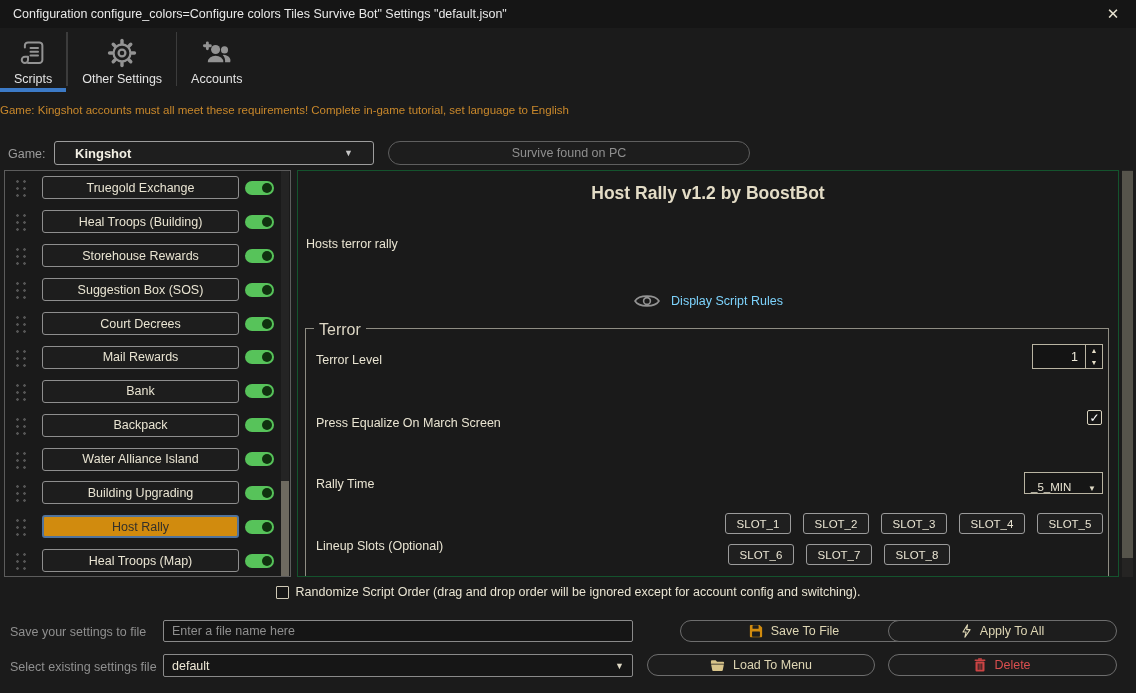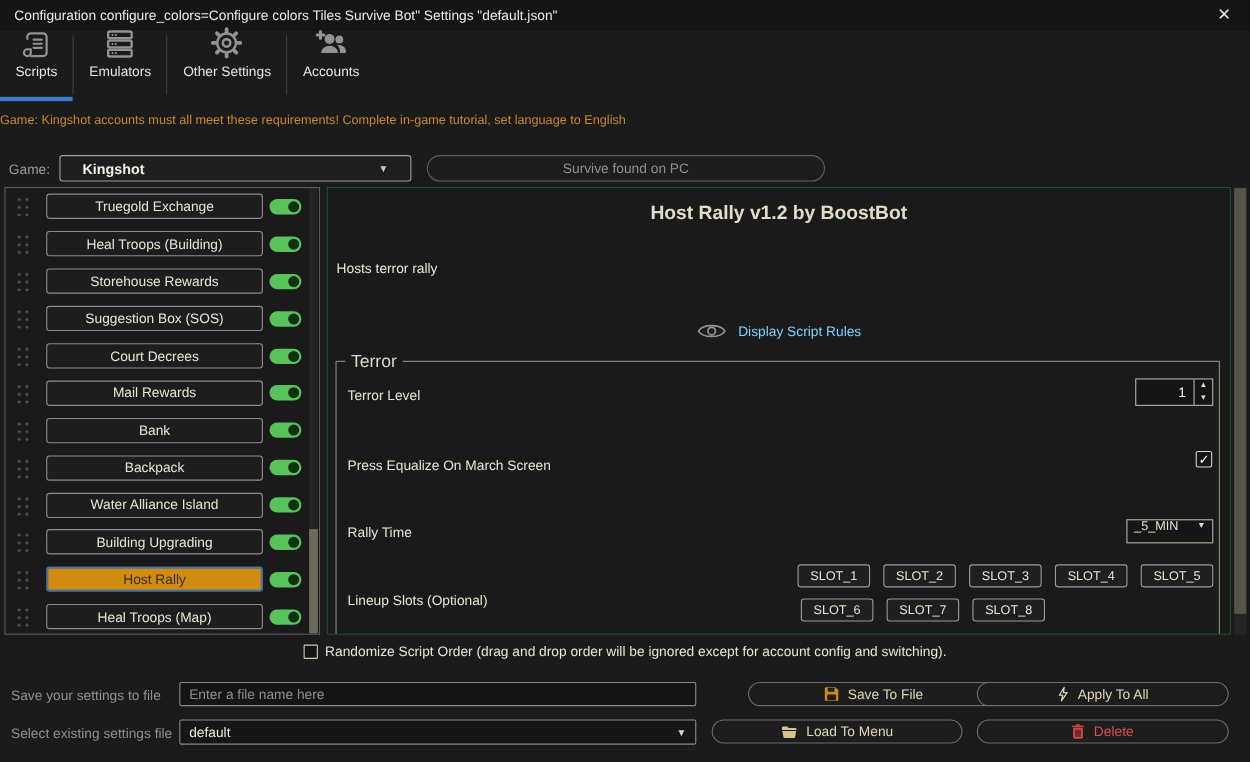--- a/index.html
+++ b/index.html
@@ -12,21 +12,21 @@
   }
   
   #titlebar { position:absolute; left:0; top:0; width:1136px; height:28px; background:#151515; }
   #titlebar .title { position:absolute; left:13px; top:7px; font-size:12.5px; color:#e9e9e9; }
   #close-btn { position:absolute; right:8px; top:2px; width:30px; height:24px; text-align:center;
     line-height:24px; color:#e9e4d2; font-size:15px; cursor:default; }
   
   #tabbar { position:absolute; left:0; top:28px; width:1136px; height:64px; background:#1b1b1b;
     display:flex; align-items:stretch; }
   .tab { position:relative; display:flex; flex-direction:column; align-items:center;
-    justify-content:flex-end; padding:4px 14px 20px 14px; }
+    justify-content:flex-end; padding:4px 14px 6px 14px; }
   .tab .ticon { height:34px; display:flex; align-items:center; justify-content:center; margin-bottom:2px; }
   .tab .tlabel { font-size:12.5px; color:#e3e3e3; }
   .tab.active::after { content:""; position:absolute; left:0; right:0; bottom:0; height:4px; background:#3c7ac6; }
   .tabsep { width:1px; background:#3c3c3c; margin:4px 0 6px 0; }
   svg.icn { stroke:#939393; fill:none; stroke-width:1.6; stroke-linecap:round; stroke-linejoin:round; }
   svg.icn .fil { fill:#939393; stroke:none; }
   
   #notice { position:absolute; left:0; top:104px; width:1136px; 
     color:#c9882b; font-size:11.5px; }
   
@@ -77,21 +77,21 @@
     padding-right:7px; color:#efeada; font-size:12.5px; }
   #spinbox .arrows { width:17px; border-left:1px solid #b9b4a2; display:flex; flex-direction:column; }
   #spinbox .arrows span { flex:1; display:flex; align-items:center; justify-content:center;
     font-size:7px; color:#e3dcc6; }
   
   .chk { width:15px; height:15px; border:1px solid #d9d3bf; border-radius:2px; background:#161616;
     display:flex; align-items:center; justify-content:center; color:#ffffff; font-size:12px; }
   #equalize-chk { position:absolute; right:6px; top:81px; }
   
   #rally-combo { position:absolute; right:5px; top:143px; width:79px; height:22px;
-    border:1px solid #b9b4a2; background:#161616; display:flex; align-items:flex-start; padding:0 6px; }
+    border:1px solid #b9b4a2; background:#161616; display:flex; align-items:flex-end; padding:0 6px; }
   #rally-combo .val { color:#e9e4d2; font-size:11.5px; }
   #rally-combo .arr { margin-left:auto; font-size:8px; color:#ded8c4; }
   
   .slot-row { position:absolute; display:flex; gap:12px; }
   #slot-row1 { right:5px; top:184px; }
   #slot-row2 { left:422px; top:215px; }
   .slot { width:66px; height:21px; border:1px solid #9b9b9b; border-radius:3px; background:#1f1f1f;
     display:flex; align-items:center; justify-content:center; color:#e9e4d2; font-size:11.5px; }
   
   #main-scroll { position:absolute; left:1122px; top:170px; width:11px; height:407px; background:#252423; }
@@ -138,36 +138,20 @@
           <path d="M8 20 h9 a2.5 2.5 0 0 0 2.5 -2.5 V6 a2.5 2.5 0 0 0 -2.5 -2.5 h-9 a2.5 2.5 0 0 0 -2.5 2.5 v1.5"></path>
           <path d="M5.5 20 a2.5 2.5 0 0 1 0 -5 h2.5 v2.5 a2.5 2.5 0 0 1 -2.5 2.5 z"></path>
           <line x1="10" y1="8" x2="16" y2="8"></line>
           <line x1="10" y1="11" x2="16" y2="11"></line>
           <line x1="10" y1="14" x2="16" y2="14"></line>
         </svg>
       </span>
       <span class="tlabel">Scripts</span>
     </div>
     <div class="tabsep"></div>
-    <div class="tab">
-      <span class="ticon">
-        <svg class="icn" width="32" height="32" viewBox="0 0 24 24">
-          <rect x="4" y="3.5" width="16" height="4.6" rx="1"></rect>
-          <rect x="4" y="9.7" width="16" height="4.6" rx="1"></rect>
-          <rect x="4" y="15.9" width="16" height="4.6" rx="1"></rect>
-          <circle class="fil" cx="7" cy="5.8" r="0.7"></circle>
-            <circle class="fil" cx="9.2" cy="5.8" r="0.7"></circle>
-          <circle class="fil" cx="7" cy="12" r="0.7"></circle>
-            <circle class="fil" cx="9.2" cy="12" r="0.7"></circle>
-          <circle class="fil" cx="7" cy="18.2" r="0.7"></circle>
-            <circle class="fil" cx="9.2" cy="18.2" r="0.7"></circle>
-        </svg>
-      </span>
-      <span class="tlabel">Emulators</span>
-    </div>
     <div class="tabsep"></div>
     <div class="tab">
       <span class="ticon">
         <svg class="icn" width="34" height="34" viewBox="0 0 24 24">
           <circle cx="12" cy="12" r="6"></circle>
           <circle cx="12" cy="12" r="2.4"></circle>
           <g stroke-width="2.4">
             <line x1="12" y1="3.2" x2="12" y2="5.2"></line>
               <line x1="12" y1="18.8" x2="12" y2="20.8"></line>
             <line x1="3.2" y1="12" x2="5.2" y2="12"></line>

